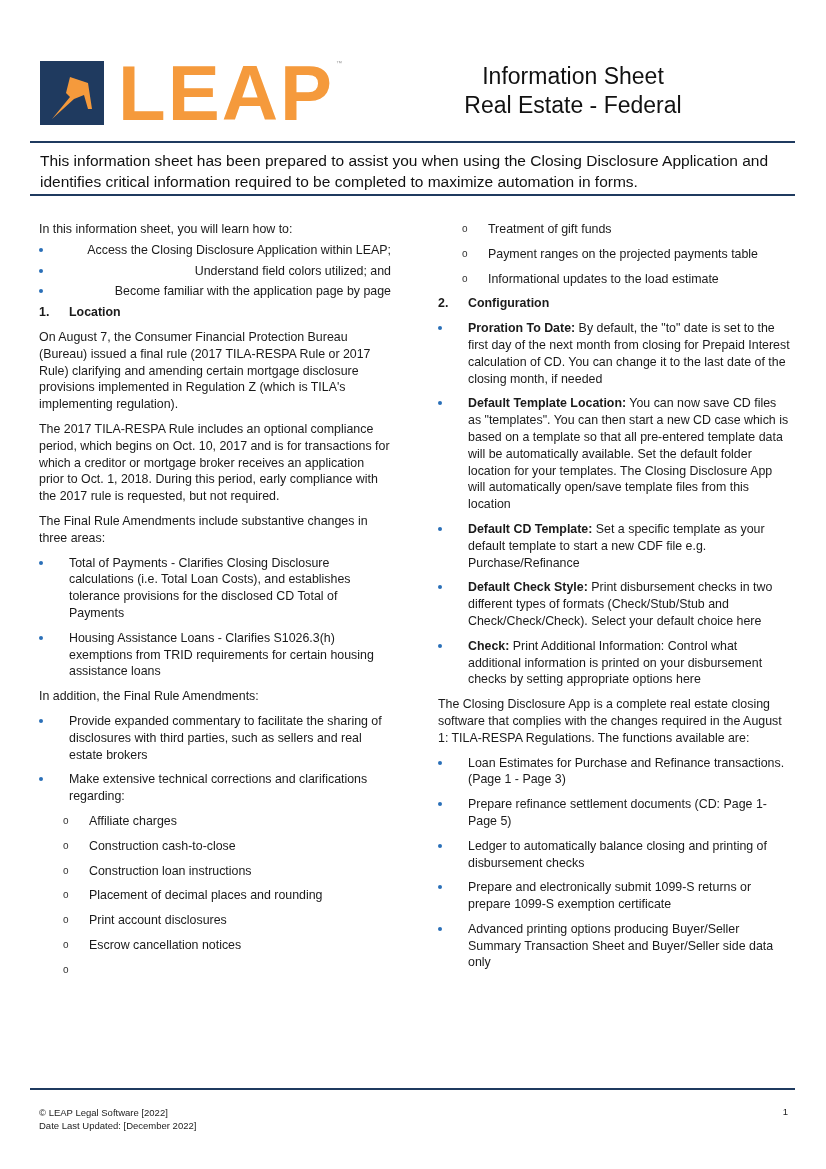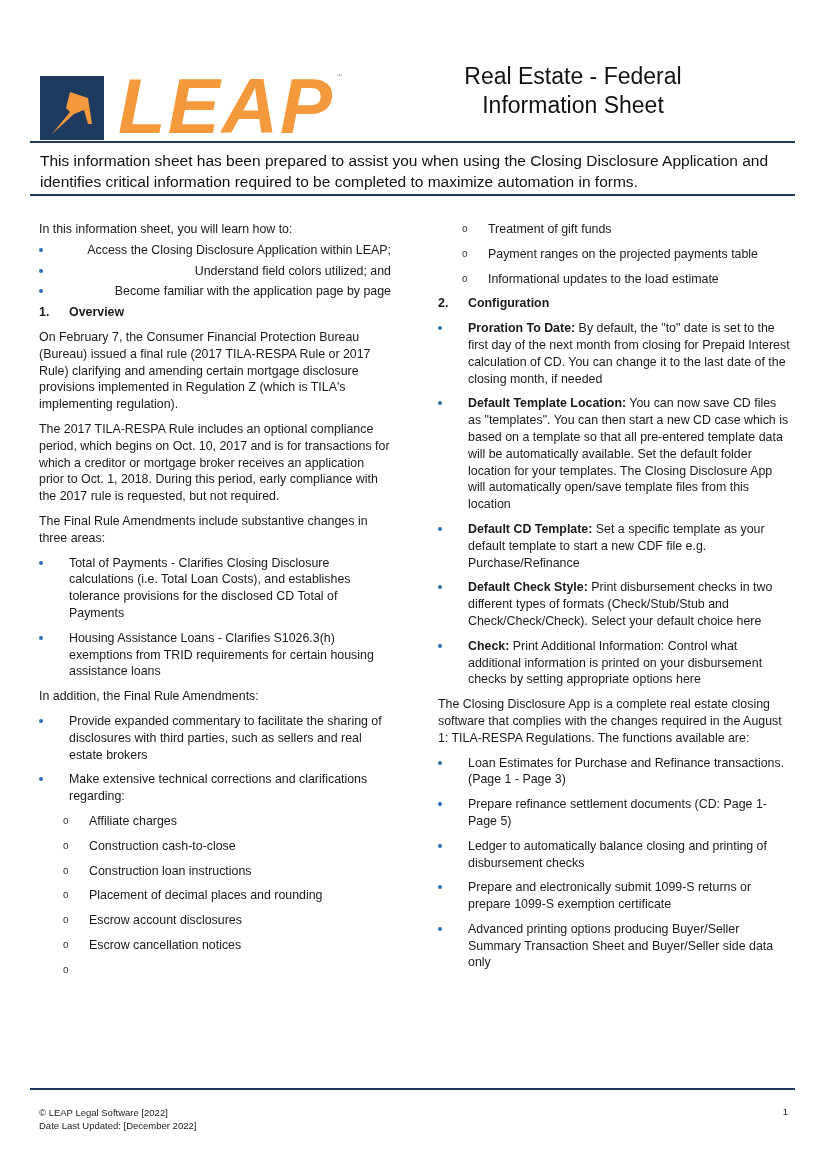--- a/index.html
+++ b/index.html
@@ -1,18 +1,18 @@
 <!DOCTYPE html>
 <html><head>
 <meta charset="utf-8">
 <style>
   html, body { margin: 0; padding: 0; background: #ffffff; }
   body { width: 826px; height: 1169px; position: relative; overflow: hidden;
          font-family: "Liberation Sans", sans-serif; color: #1a1a1a; }
-  .logo { position: absolute; left: 40px; top: 74px; display: flex; align-items: flex-end; font-style: italic; }
+  .logo { position: absolute; left: 40px; top: 61px; display: flex; align-items: flex-start; }
   .logo-mark { width: 64px; height: 64px; background: #1f3a5f; position: relative; }
   .logo-mark svg { position: absolute; left: 0; top: 0; }
   .logo-text { margin-left: 14px; font-size: 78px; font-weight: bold; color: #f59a3c;
                letter-spacing: 2px; line-height: 64px; height: 66px; position: relative;
                font-family: "Liberation Sans", sans-serif; }
   .logo-tm { position: absolute; right: -8px; top: -2px; font-size: 6px; color: #999; line-height: 8px; letter-spacing: 0; font-weight: normal; }
   .doc-title { position: absolute; left: 400px; width: 346px; top: 62px; text-align: center;
                font-size: 23px; line-height: 29px; color: #111; }
   .rule { position: absolute; left: 30px; width: 765px; height: 2px; background: #1f3a5f; }
   .intro { position: absolute; left: 40px; width: 746px; top: 150px; 
@@ -40,53 +40,53 @@
     <svg width="64" height="64" viewBox="0 0 64 64">
       <polygon points="12,58 30,36 26,32 30,16 48,22 52,48 48,48 44,34 34,38" fill="#f59a3c"></polygon>
     </svg>
   </div>
   <div class="logo-text">
     <span>LEAP</span><span class="logo-tm">™</span>
   </div>
 </div>
 
 <div class="doc-title">
+  <div>Information Sheet</div>
   <div>Real Estate - Federal</div>
-  <div>Information Sheet</div>
 </div>
 
 <div class="rule" style="top:141px;"></div>
 <div class="intro">This information sheet has been prepared to assist you when using the Closing Disclosure Application and identifies critical information required to be completed to maximize automation in forms.</div>
 <div class="rule" style="top:194px;"></div>
 
 <div class="col left">
   <p style="margin-bottom:4px">In this information sheet, you will learn how to:</p>
   <div class="bullet tight"><span class="dot"></span><span>Access the Closing Disclosure Application within LEAP;</span></div>
   <div class="bullet tight"><span class="dot"></span><span>Understand field colors utilized; and</span></div>
   <div class="bullet tight"><span class="dot"></span><span>Become familiar with the application page by page</span></div>
 
-  <div class="heading"><span class="num">1.</span><span>Overview</span></div>
+  <div class="heading"><span class="num">1.</span><span>Location</span></div>
 
-  <p>On February 7, the Consumer Financial Protection Bureau (Bureau) issued a final rule (2017 TILA-RESPA Rule or 2017 Rule) clarifying and amending certain mortgage disclosure provisions implemented in Regulation Z (which is TILA's implementing regulation).</p>
+  <p>On August 7, the Consumer Financial Protection Bureau (Bureau) issued a final rule (2017 TILA-RESPA Rule or 2017 Rule) clarifying and amending certain mortgage disclosure provisions implemented in Regulation Z (which is TILA's implementing regulation).</p>
   <p>The 2017 TILA-RESPA Rule includes an optional compliance period, which begins on Oct. 10, 2017 and is for transactions for which a creditor or mortgage broker receives an application prior to Oct. 1, 2018. During this period, early compliance with the 2017 rule is requested, but not required.</p>
   <p>The Final Rule Amendments include substantive changes in three areas:</p>
 
   <div class="bullet"><span class="dot"></span><span>Total of Payments - Clarifies Closing Disclosure calculations (i.e. Total Loan Costs), and establishes tolerance provisions for the disclosed CD Total of Payments</span></div>
   <div class="bullet"><span class="dot"></span><span>Housing Assistance Loans - Clarifies S1026.3(h) exemptions from TRID requirements for certain housing assistance loans</span></div>
 
   <p>In addition, the Final Rule Amendments:</p>
 
   <div class="bullet"><span class="dot"></span><span>Provide expanded commentary to facilitate the sharing of disclosures with third parties, such as sellers and real estate brokers</span></div>
   <div class="bullet"><span class="dot"></span><span>Make extensive technical corrections and clarifications regarding:</span></div>
 
   <div class="sub"><span class="o">o</span><span>Affiliate charges</span></div>
   <div class="sub"><span class="o">o</span><span>Construction cash-to-close</span></div>
   <div class="sub"><span class="o">o</span><span>Construction loan instructions</span></div>
   <div class="sub"><span class="o">o</span><span>Placement of decimal places and rounding</span></div>
-  <div class="sub"><span class="o">o</span><span>Escrow account disclosures</span></div>
+  <div class="sub"><span class="o">o</span><span>Print account disclosures</span></div>
   <div class="sub"><span class="o">o</span><span>Escrow cancellation notices</span></div>
   <div class="sub"><span class="o">o</span></div>
 </div>
 
 <div class="col right">
   <div class="sub"><span class="o">o</span><span>Treatment of gift funds</span></div>
   <div class="sub"><span class="o">o</span><span>Payment ranges on the projected payments table</span></div>
   <div class="sub"><span class="o">o</span><span>Informational updates to the load estimate</span></div>
 
   <div class="heading"><span class="num">2.</span><span>Configuration</span></div>

